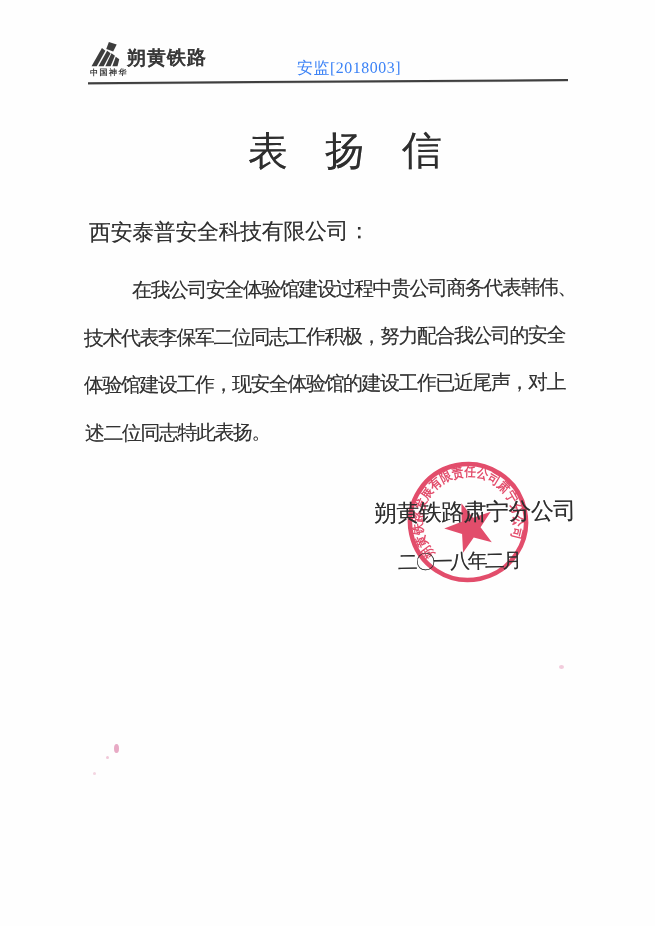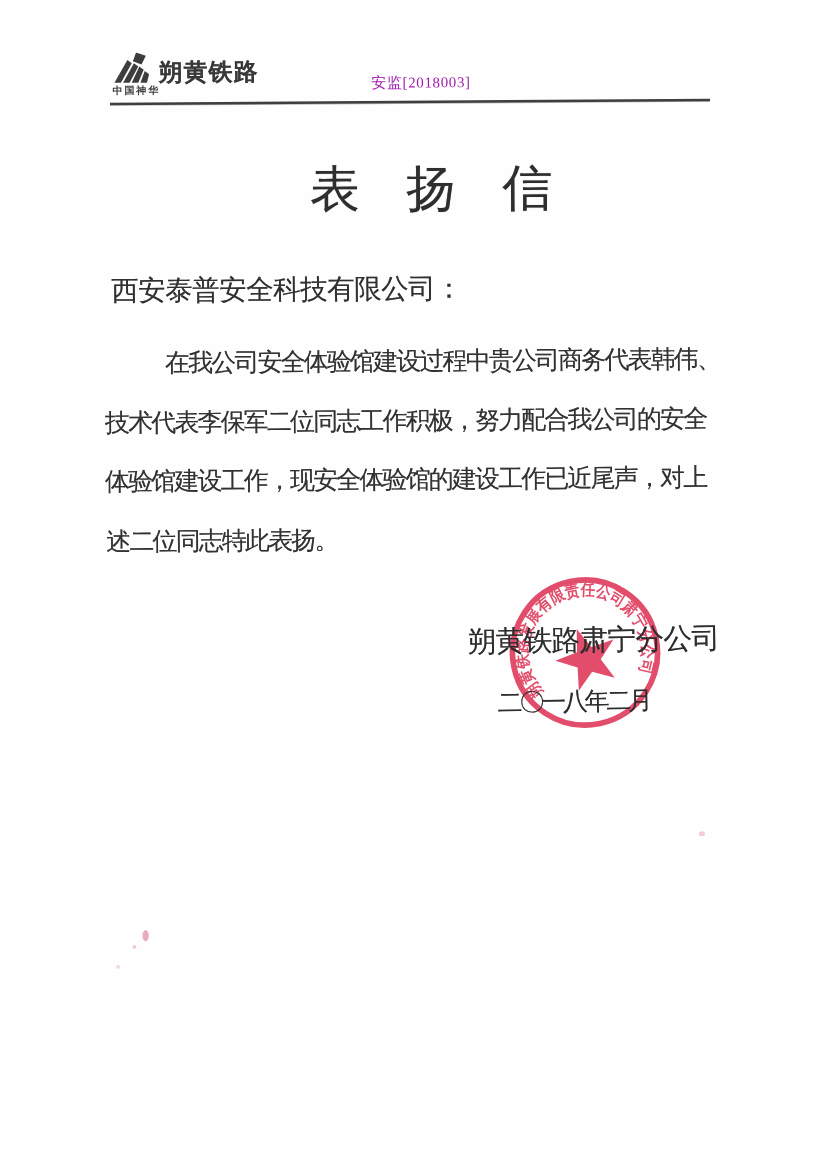--- a/index.html
+++ b/index.html
@@ -22,21 +22,21 @@
   }
   .brand-name{
     position:absolute;left:127px;top:45px;
     font-family:Liberation Sans, sans-serif;
     font-size:19px;font-weight:bold;letter-spacing:1px;color:#383838;
     transform:rotate(-0.4deg);
     text-shadow:0 0 0.5px rgba(56,56,56,.6);
   }
   .doc-number{
     position:absolute;left:297px;top:58px;
-    font-size:12px;color:#a21caf;letter-spacing:0.5px;
+    font-size:16px;color:#3b82f6;letter-spacing:0.5px;
     transform:rotate(-0.4deg);
   }
   .header-rule{
     position:absolute;left:88px;top:79px;width:480px;height:2px;
     background:#3f3f3f;
     transform:rotate(-0.38deg);transform-origin:right center;
     box-shadow:0 0.5px 0.5px rgba(80,80,80,.4);
   }
 
   

